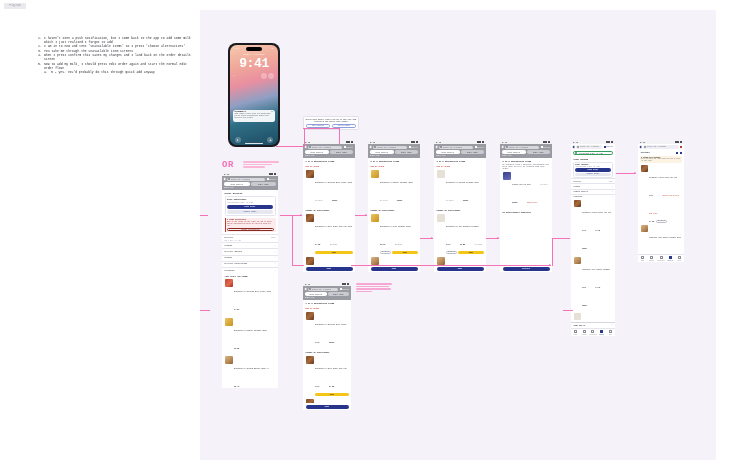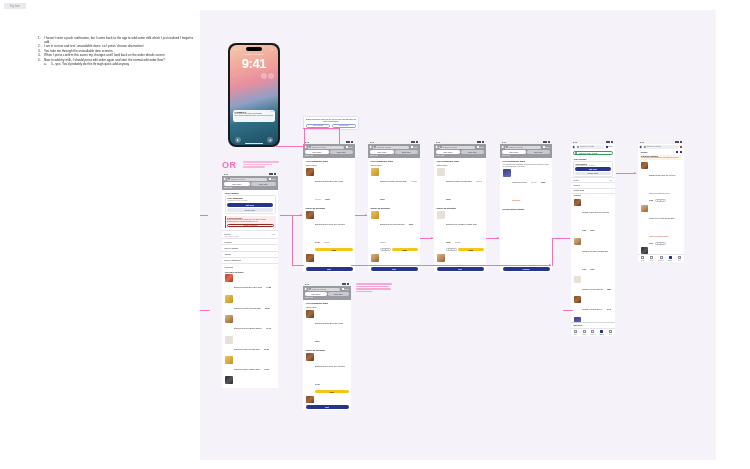--- a/index.html
+++ b/index.html
@@ -1,19 +1,19 @@
 <!DOCTYPE html>
 <html><head>
 <meta charset="utf-8">
 <style>
   * { box-sizing: border-box; margin:0; padding:0; }
   html,body { width:750px; height:469px; overflow:hidden; background:#ffffff;
     font-family:"Liberation Sans", sans-serif; }
 
-  #root { position:relative; width:750px; height:365px; background:#ffffff; }
+  #root { position:relative; width:750px; height:365px; background:#ffffff;font-family:Liberation Mono, monospace; }
 
   
   .corner-chip { position:absolute; left:4px; top:3px; width:22px; height:6px;
     background:#e9e9ee; border-radius:1px; }
   .corner-chip span { display:block; font-size:3px; color:#9a9aa5; line-height:6px;
     text-align:center; letter-spacing:.1px; }
 
   
   .notes { position:absolute; left:38px; top:36px; width:156px; }
   .notes ol { list-style:none; }

